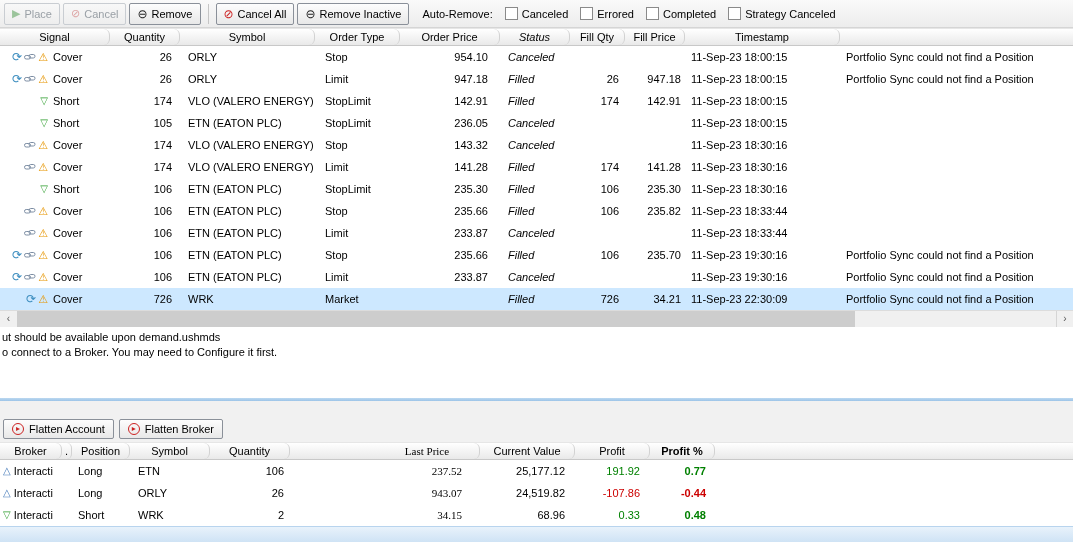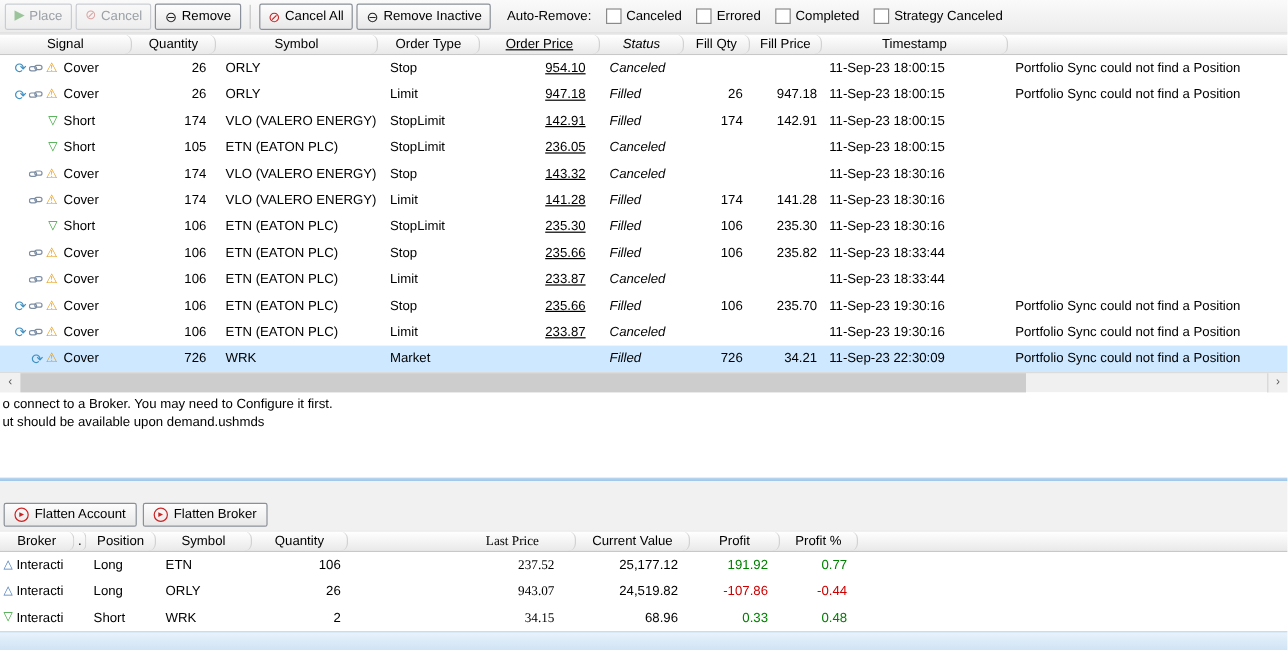--- a/index.html
+++ b/index.html
@@ -38,21 +38,21 @@
   .hcell{ text-align:center; border-right:1px solid #d2d2d2; overflow:hidden; white-space:nowrap;border-radius:6px; }
   .cell{ overflow:hidden; white-space:nowrap; }
   .otr,.ptr{ display:flex; height:22px; line-height:22px; background:#fff; }
   .otr.sel{ background:#cde8ff; }
 
   
   .c-signal{ width:110px; }
   .c-qty{ width:70px; text-align:right; padding-right:8px; }
   .c-symbol{ width:135px; padding-left:8px; }
   .c-otype{ width:85px; padding-left:10px; }
-  .c-oprice{ width:100px; text-align:right; padding-right:12px;text-decoration:underline; }
+  .c-oprice{ width:100px; text-align:right; padding-right:12px; }
   .c-status{ width:70px; padding-left:8px;font-style:italic; }
   .c-fillqty{ width:55px; text-align:right; padding-right:6px; }
   .c-fillprice{ width:60px; text-align:right; padding-right:4px; }
   .c-ts{ width:155px; padding-left:6px; }
   .c-msg{ flex:1; padding-left:6px; }
   .thead .c-qty,.thead .c-oprice,.thead .c-fillqty,.thead .c-fillprice{ text-align:center; padding:0; }
   .thead .c-symbol,.thead .c-otype,.thead .c-status,.thead .c-ts,.thead .c-msg{ text-align:center; padding:0; }
 
   .sigcell{ display:flex; align-items:center; }
   .sig-icons{ width:48px; display:flex; justify-content:flex-end; align-items:center; gap:2px; }
@@ -92,21 +92,21 @@
   
   .p-broker{ width:62px; padding-left:3px; display:flex; align-items:center; gap:3px; }
   .p-dot{ width:10px; }
   .p-pos{ width:58px; padding-left:6px; }
   .p-sym{ width:80px; padding-left:8px; }
   .p-qty{ width:80px; text-align:right; padding-right:6px; }
   .p-basis{ width:85px; text-align:right; padding-right:8px;margin-top:44px; }
   .p-last{ width:105px; text-align:right; padding-right:18px;font-family:Liberation Serif, serif; }
   .p-cur{ width:95px; text-align:right; padding-right:10px; }
   .p-profit{ width:75px; text-align:right; padding-right:10px; }
-  .p-profitpct{ width:65px; text-align:right; padding-right:9px; }
+  .p-profitpct{ width:65px; text-align:right; padding-right:9px;font-weight:bold; }
   .p-fill{ flex:1; border-right:none !important; }
   .thead .p-broker{ display:block; text-align:center; padding:0; }
   .thead .p-pos,.thead .p-sym,.thead .p-qty,.thead .p-basis,.thead .p-last,
   .thead .p-cur,.thead .p-profit,.thead .p-profitpct{ text-align:center; padding:0; }
 
   .profit-pos{ color:#008000; }
   .profit-neg{ color:#cc0000; }
 
   .bottom-strip{ height:16px; background:linear-gradient(#e8f2fb,#cfe3f5); border-top:1px solid #b8d4ee; }
 </style>
@@ -426,22 +426,22 @@
   </div>
 
 <div class="hscroll">
   <div class="sbtn">‹</div>
   <div class="sthumb"></div>
   <div class="strack"></div>
   <div class="sbtn sbtn-r">›</div>
 </div>
 
 <div class="statusarea">
+  <div class="statusline">ut should be available upon demand.ushmds</div>
   <div class="statusline">o connect to a Broker. You may need to Configure it first.</div>
-  <div class="statusline">ut should be available upon demand.ushmds</div>
 </div>
 
 <div class="gap"></div>
 
 <div class="psep"></div>
 <div class="ptoolbar">
   <button class="fbtn">
     <span class="flat-ic">▸</span>
     <span>Flatten Account</span>
   </button>

